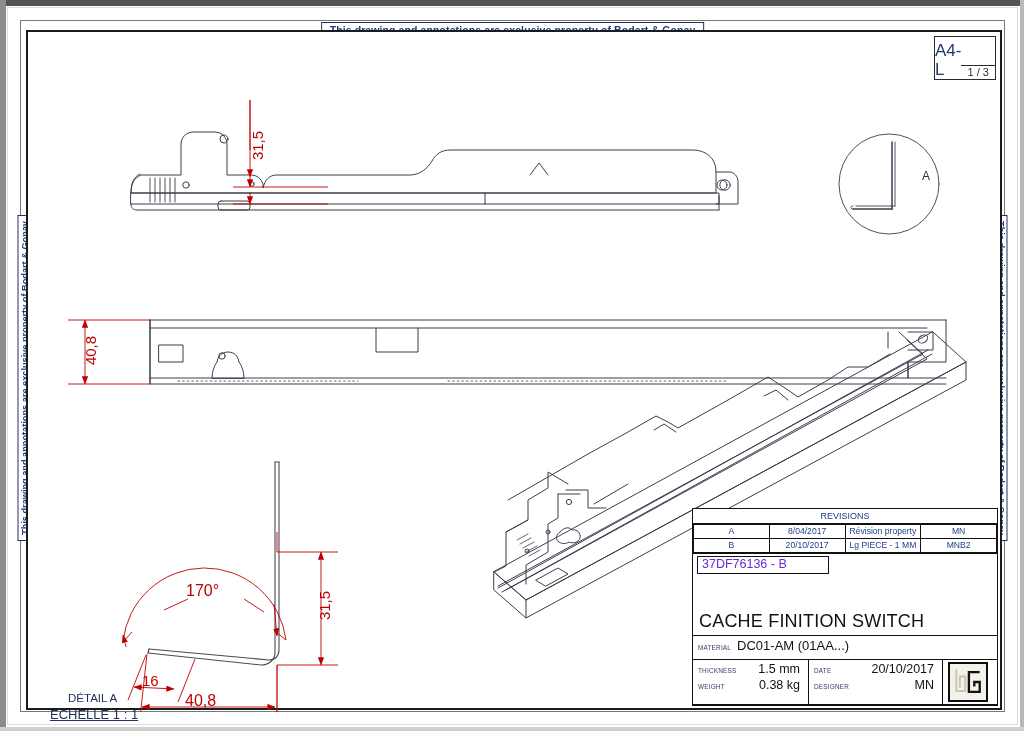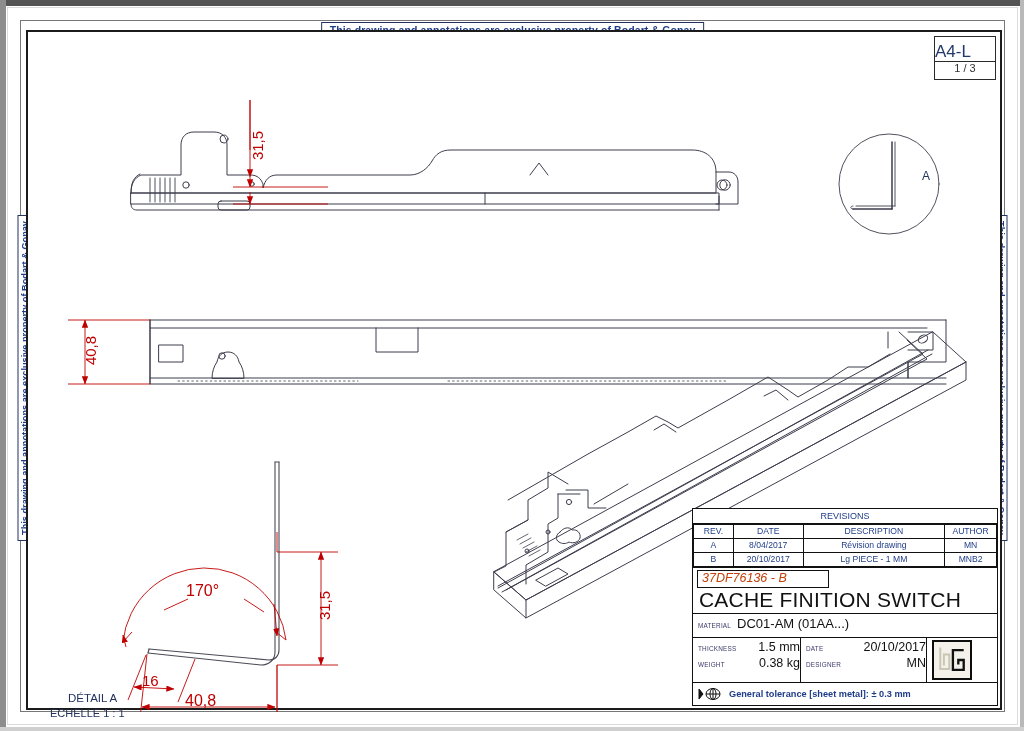--- a/index.html
+++ b/index.html
@@ -62,21 +62,21 @@
     background:#fff;border:1px solid #22325c;
     padding:1px 5px;white-space:nowrap;line-height:11px;
   }
   .vtext.l{transform:translate(-50%,-50%) rotate(-90deg);}
   .vtext.r{transform:translate(-50%,-50%) rotate(90deg);}
 
   
   .a4box{
     position:absolute;right:4px;top:4px;width:62px;height:44px;
     border:1px solid #2a2a2a;box-sizing:border-box;background:#fff;
-    display:flex;flex-direction:column;align-items:flex-start;justify-content:center;
+    display:flex;flex-direction:row;align-items:flex-end;justify-content:center;
   }
   .a4box .a4{font-size:17px;color:#223a6b;line-height:19px;}
   .a4box .pg{font-size:11px;color:#333;line-height:13px;border-top:1px solid #2a2a2a;width:100%;text-align:center;}
 
   
   .ovl{position:absolute;left:0;top:0;width:976px;height:680px;pointer-events:none;}
 
   
   .titleblock{
     position:absolute;right:2px;bottom:2px;
@@ -101,40 +101,40 @@
   .c-desc{width:47%;}
   .c-auth{width:17%;}
 
   .tb-ref-row{
     border-top:1.6px solid #111;
     padding:2px 0 0 4px;
     position:relative;height:17px;
   }
   .tb-ref{
     display:inline-block;border:1px solid #111;
-    font-size:12.5px;color:#c2410c;
+    font-size:12.5px;color:#6d28d9;
     padding:0px 6px 1px 4px;line-height:15px;
     min-width:120px;
-    font-style:italic;
   }
   .tb-title{
-    font-size:21px;color:#111;letter-spacing:.2px;
+    font-size:18px;color:#111;letter-spacing:.2px;
     padding:1px 0 2px 6px;line-height:23px;
     border-bottom:1.4px solid #111;
+    margin-top:36px;
   }
   .tb-mat{
     display:flex;align-items:baseline;gap:6px;
     padding:2px 0 2px 5px;border-bottom:1.4px solid #111;height:19px;
   }
   .lbl{font-size:6.4px;color:#3a3a6a;letter-spacing:.2px;text-transform:uppercase;}
   .val-md{font-size:13px;color:#111;}
   .tb-grid{
     display:flex;border-bottom:1.4px solid #111;
   }
-  .tb-col{padding:2px 0 2px 5px;}
+  .tb-col{padding:2px 8px 2px 5px;}
   .tb-col.a{width:102px;border-right:1.2px solid #111;}
   .tb-col.b{width:120px;border-right:1.6px solid #111;}
   .tb-col.c{width:46px;display:flex;align-items:center;justify-content:center;padding:2px;}
   .kv{display:flex;align-items:baseline;justify-content:space-between;line-height:14px;}
   .kv .lbl{flex:0 0 auto;}
   .kv .v{font-size:12.5px;color:#111;}
   .tb-tol{
     display:flex;align-items:center;gap:6px;padding:2px 4px 2px 4px;height:18px;
   }
   .tol-text{font-size:9.2px;font-weight:bold;color:#1f3c88;}
@@ -398,38 +398,32 @@
 
       <div class="dimtxt v" style="left:282px;top:565px;">31,5</div>
 
       <div class="dimtxt" style="left:114px;top:640px;font-size:15px;">16</div>
 
       <div class="dimtxt" style="left:157px;top:660px;font-size:16px;">40,8</div>
 
       <div class="bluetxt" style="left:894px;top:137px;font-size:12px;">A</div>
 
       <div class="bluetxt" style="left:22px;top:660px;font-size:11.5px;padding-left:18px;">DÉTAIL A</div>
-      <div class="bluetxt" style="left:22px;top:675px;font-size:11px;">ECHELLE 1 : 1</div>
+      <div class="bluetxt" style="left:22px;top:675px;font-size:13px;text-decoration:underline;">ECHELLE 1 : 1</div>
 
       <div class="titleblock">
 
         <div class="tb-rev-head">REVISIONS</div>
 
         <table class="rev">
           <tbody>
-              <tr>
-            <th class="c-rev">REV.</th>
-            <th class="c-date">DATE</th>
-            <th class="c-desc">DESCRIPTION</th>
-            <th class="c-auth">AUTHOR</th>
-          </tr>
           <tr>
             <td>A</td>
             <td>8/04/2017</td>
-            <td>Révision drawing</td>
+            <td>Révision property</td>
             <td>MN</td>
           </tr>
           <tr>
             <td>B</td>
             <td>20/10/2017</td>
             <td>Lg PIECE - 1 MM</td>
             <td>MNB2</td>
           </tr>
         </tbody>
           </table>
@@ -472,30 +466,18 @@
               <g fill="none" stroke="#c9c6b4" stroke-width="2.2">
                 <path d="M7,6 L7,30 L17,30 L17,14 L11,14 L11,26"></path>
               </g>
               <g fill="none" stroke="#111" stroke-width="2.6">
                 <path d="M33,9 L21,9 L21,31 L33,31 L33,20 L27,20 L27,25"></path>
               </g>
             </svg>
           </div>
         </div>
 
-        <div class="tb-tol">
-          <svg width="26" height="14" viewBox="0 0 26 14">
-            <g fill="none" stroke="#111" stroke-width="1">
-              <path d="M2,2 L6,7 L2,12 Z" fill="#111"></path>
-              <ellipse cx="16" cy="7" rx="7" ry="5.5"></ellipse>
-              <ellipse cx="16" cy="7" rx="3" ry="5.5"></ellipse>
-              <path d="M9,7 L23,7"></path>
-              <path d="M16,1 L16,13"></path>
-            </g>
-          </svg>
-          <span class="tol-text">General tolerance [sheet metal]: ± 0.3 mm</span>
-        </div>
 
       </div>
 
     </div>
   </div>
 </div>
 
 </body></html>

